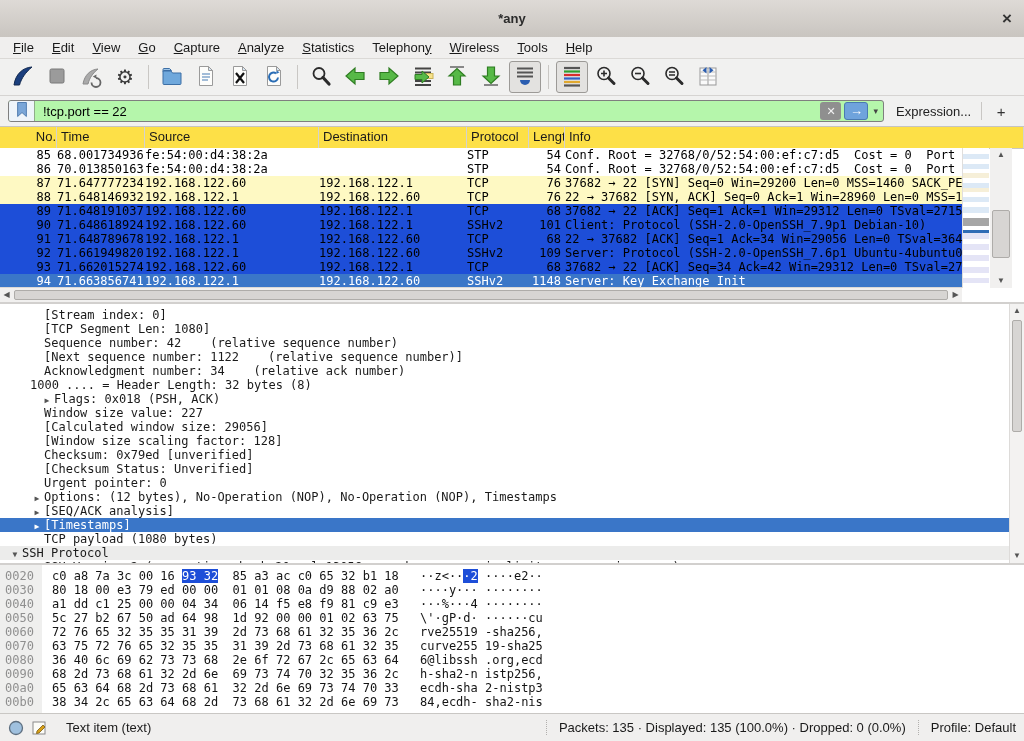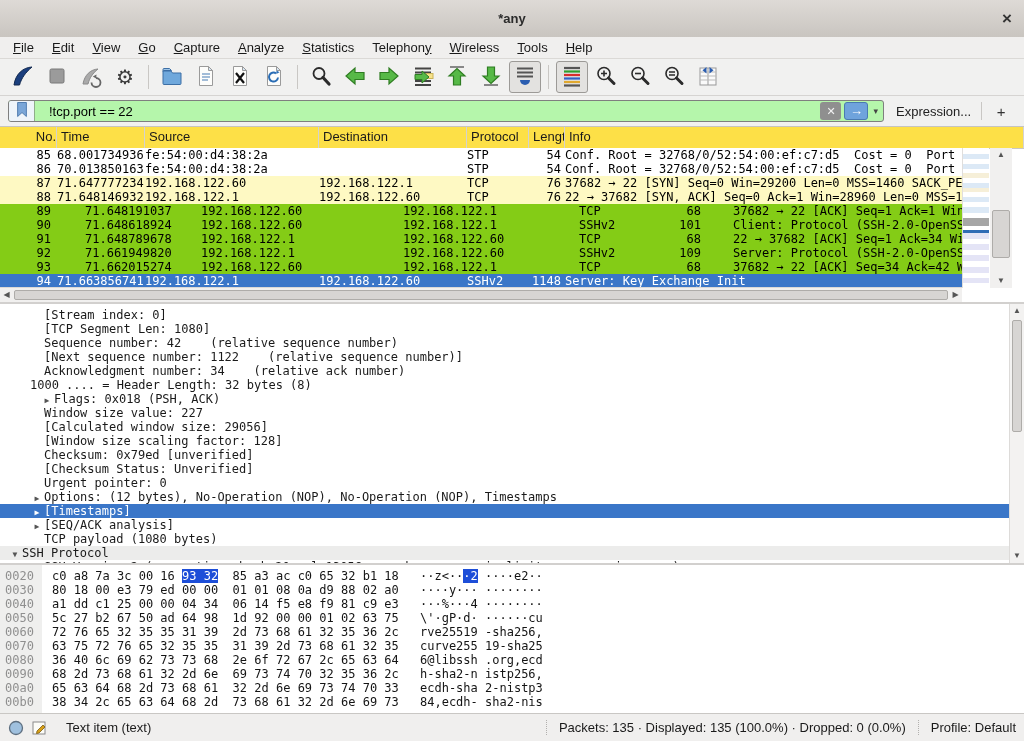--- a/index.html
+++ b/index.html
@@ -28,42 +28,42 @@
   .tb-sep{width:1px;height:24px;background:#c9c7c4;margin:0 6px;}
   .glyph{font-size:20px;color:#3a3a3a;line-height:1;}
 
   
   .filterbar{position:absolute;top:96px;left:0;right:0;height:30px;background:#f1f1f0;
     border-bottom:1px solid #c6c4c1;display:flex;align-items:center;padding:0 8px;}
   .filter-field{width:884px;height:22px;background:#b5f6ab;border:1px solid #7f7f7f;
     border-radius:3px;display:flex;align-items:center;box-sizing:border-box;}
   .bookmark-box{width:25px;height:20px;border-right:1px solid #8fae8a;display:flex;
     align-items:center;justify-content:center;background:#eef4fa;border-radius:2px 0 0 2px;}
-  .filter-text{flex:1;padding-left:14px;font-size:13px;color:#000;white-space:pre;overflow:hidden;}
+  .filter-text{flex:1;padding-left:8px;font-size:13px;color:#000;white-space:pre;overflow:hidden;}
   .filter-clear{width:21px;height:18px;background:#8f8f8f;border-radius:3px;color:#f2f2f2;
     text-align:center;line-height:18px;font-size:11px;margin-right:3px;}
   .filter-apply{width:24px;height:18px;background:#6fa3dc;border:1px solid #4a7ab0;border-radius:3px;
     color:#fff;text-align:center;line-height:16px;font-size:13px;font-weight:bold;box-sizing:border-box;}
   .filter-caret{color:#444;font-size:9px;margin:0 5px;}
   .expression-label{margin-left:12px;color:#222;}
   .fb-spacer{flex:1;}
   .fb-sep{width:1px;height:18px;background:#c9c7c4;margin:0 10px;}
   .filter-plus{font-size:15px;color:#333;margin-right:6px;width:18px;text-align:center;}
 
   
   .plist{position:absolute;top:127px;left:0;right:0;height:175px;background:#fff;}
   .plist-header{height:21px;display:flex;background:#fde047;border-bottom:1px solid #c9c7c4;}
   .plist-header .col{border-right:1px solid #d4d2d0;padding:2px 0 0 4px;box-sizing:border-box;
     white-space:nowrap;overflow:hidden;font-size:13px;}
   .plist-rows{position:absolute;top:21px;left:0;right:62px;height:140px;overflow:hidden;
     font-size:12px;}
   .prow{height:14px;line-height:14px;display:flex;white-space:pre;}
   .r-white{background:#fff;color:#000;}
   .r-gray{background:#fef9c3;color:#000;}
-  .r-lav{background:#84cc16;color:#000;gap:28px;}
+  .r-lav{background:#1d4ed8;color:#000;}
   .r-sel{background:#3a76c8;color:#fff;}
   .pc{overflow:hidden;box-sizing:border-box;}
 
   .minimap{position:absolute;top:21px;left:962px;width:26px;height:140px;border-left:1px solid #e0dedc;}
   .minimap div{width:100%;}
   .vscroll{position:absolute;top:21px;left:990px;width:22px;height:140px;background:#f1f0ef;}
   .sb-arrow{height:14px;line-height:14px;text-align:center;font-size:8px;color:#555;}
   .sb-thumb{position:absolute;left:2px;right:2px;background:#d7d5d3;border:1px solid #aeaca9;border-radius:2px;}
   .hscroll{position:absolute;bottom:0;left:0;right:62px;height:14px;background:#f1f0ef;
     border-top:1px solid #dad8d6;}
@@ -372,22 +372,22 @@
     <div class="drow" style="padding-left: 30px;"><span class="arrow"> </span><span>Acknowledgment number: 34    (relative ack number)</span></div>
     <div class="drow" style="padding-left: 16px;"><span class="arrow"> </span><span>1000 .... = Header Length: 32 bytes (8)</span></div>
     <div class="drow" style="padding-left: 40px;"><span class="arrow">▶</span><span>Flags: 0x018 (PSH, ACK)</span></div>
     <div class="drow" style="padding-left: 30px;"><span class="arrow"> </span><span>Window size value: 227</span></div>
     <div class="drow" style="padding-left: 30px;"><span class="arrow"> </span><span>[Calculated window size: 29056]</span></div>
     <div class="drow" style="padding-left: 30px;"><span class="arrow"> </span><span>[Window size scaling factor: 128]</span></div>
     <div class="drow" style="padding-left: 30px;"><span class="arrow"> </span><span>Checksum: 0x79ed [unverified]</span></div>
     <div class="drow" style="padding-left: 30px;"><span class="arrow"> </span><span>[Checksum Status: Unverified]</span></div>
     <div class="drow" style="padding-left: 30px;"><span class="arrow"> </span><span>Urgent pointer: 0</span></div>
     <div class="drow" style="padding-left: 30px;"><span class="arrow">▶</span><span>Options: (12 bytes), No-Operation (NOP), No-Operation (NOP), Timestamps</span></div>
+    <div class="drow" style="padding-left: 30px;"><span class="arrow">▶</span><span>[SEQ/ACK analysis]</span></div>
     <div class="drow d-sel" style="padding-left: 30px;"><span class="arrow">▶</span><span>[Timestamps]</span></div>
-    <div class="drow" style="padding-left: 30px;"><span class="arrow">▶</span><span>[SEQ/ACK analysis]</span></div>
     <div class="drow" style="padding-left: 30px;"><span class="arrow"> </span><span>TCP payload (1080 bytes)</span></div>
     <div class="drow d-shade" style="padding-left: 8px;"><span class="arrow">▼</span><span>SSH Protocol</span></div>
     <div class="drow" style="padding-left: 30px;"><span class="arrow">▶</span><span>SSH Version 2 (encryption:chacha20-poly1305@openssh.com mac:&lt;implicit&gt; compression:none)</span></div>
   </div>
 <div class="dt-vscroll">
   <div class="sb-arrow">▲</div>
   <div class="sb-thumb" style="top:16px;height:110px;left:2px;right:2px;"></div>
   <div class="sb-arrow" style="position:absolute;bottom:0;left:0;right:0;">▼</div>
 </div>
 

